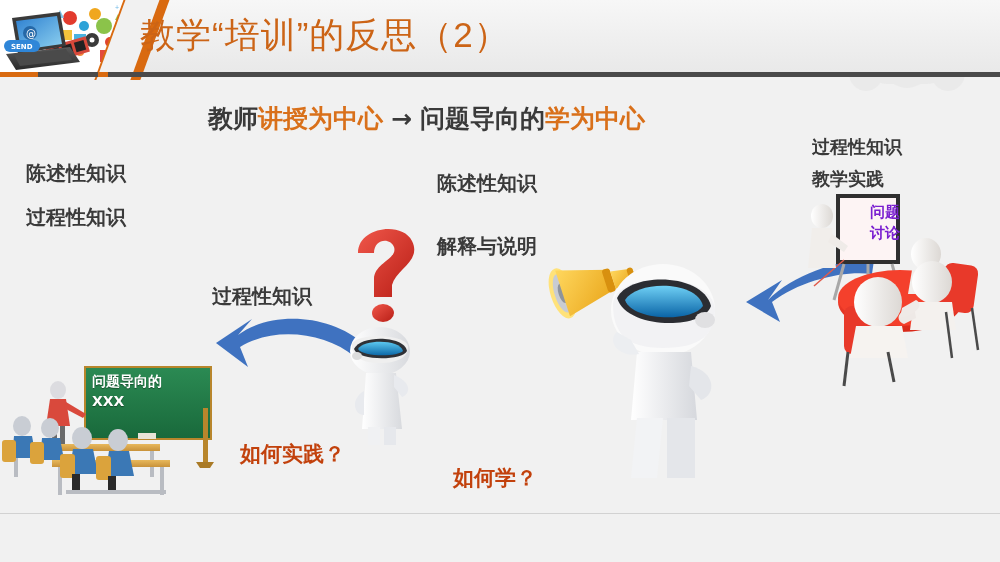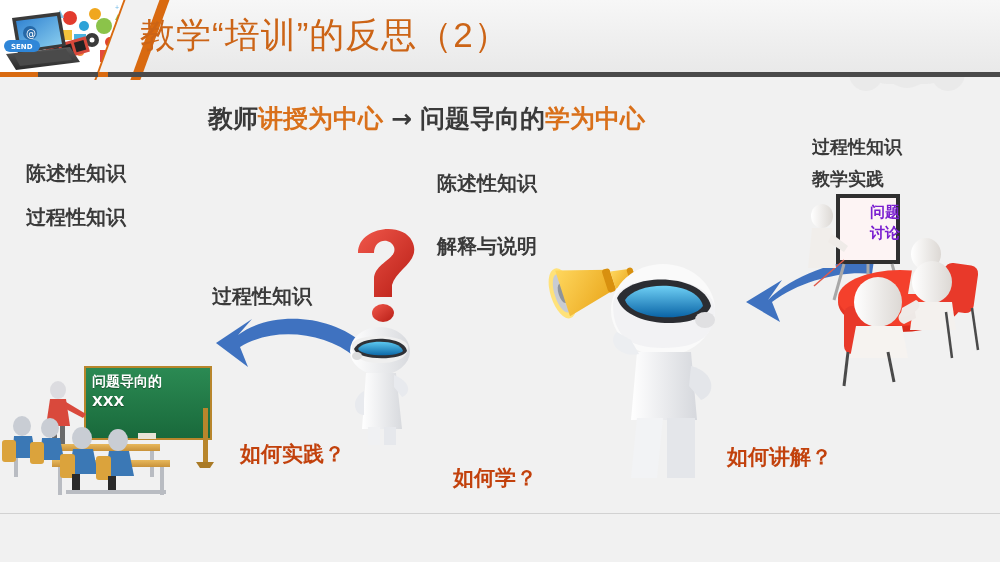--- a/index.html
+++ b/index.html
@@ -387,21 +387,20 @@
   </svg>
 
   <div style="position:absolute;left:842px;top:202px;color:#7a1fd0;font-size:15px;font-weight:bold;line-height:21px;
               font-family:'DejaVu Sans','Liberation Sans',sans-serif;margin-left:28px;">
     <div>问题</div>
     <div>讨论</div>
   </div>
 
   <div class="q-txt" style="position:absolute;left:240px;top:440px;">如何实践？</div>
   <div class="q-txt" style="position:absolute;left:453px;top:464px;font-family:Liberation Mono, monospace;">如何学？</div>
-  <div class="q-txt" style="position:absolute;left:727px;top:443px;">如何讲解？</div>
 
   <div class="footer-rule"></div>
   <div class="footer">
     
     
     
     
   </div>
 
 </div>

